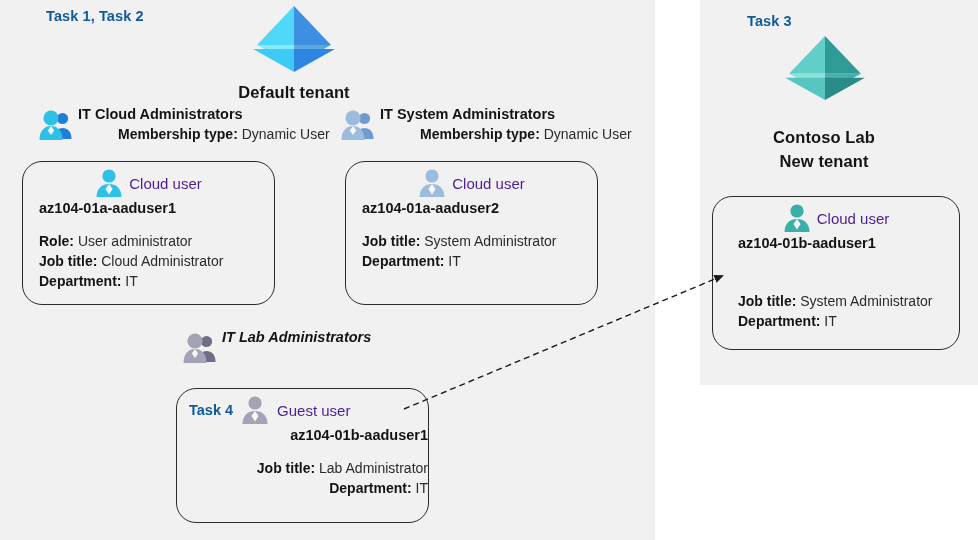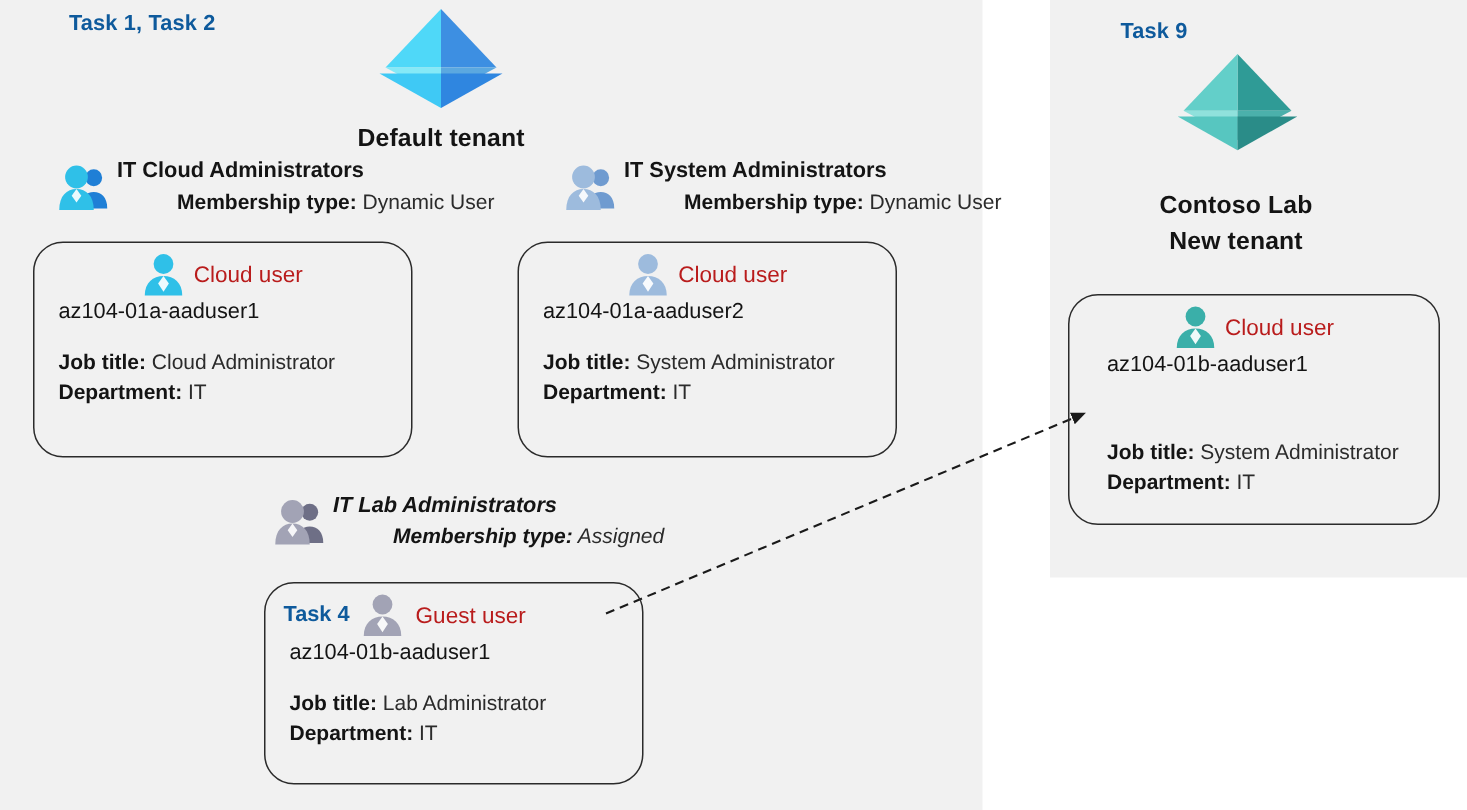--- a/index.html
+++ b/index.html
@@ -50,23 +50,23 @@
   .card-head{
     display:flex;align-items:center;justify-content:center;
     gap:6px;height:34px;margin-top:4px;
   }
   .card-head.with-task{justify-content:flex-start;padding-left:12px;gap:8px;}
   .card-head .task-inline{
     font-weight:bold;font-size:14.5px;color:#0e5a9c;white-space:nowrap;
   }
   .user-icon{width:28px;height:30px;flex:0 0 28px;}
   .user-icon svg{display:block;width:100%;height:100%;}
-  .user-kind{font-size:15px;color:#b91c1c;white-space:nowrap;}
+  .user-kind{font-size:15px;color:#4c1d95;white-space:nowrap;}
   .card-name{
-    font-weight:normal;font-size:14.5px;color:#141414;
+    font-weight:bold;font-size:14.5px;color:#141414;
     padding-left:16px;white-space:nowrap;
   }
   .card-props{padding-left:16px;}
   .prop{font-size:14px;color:#2b2b2b;white-space:nowrap;line-height:20px;}
   .prop b{font-weight:bold;color:#141414;}
 
   
   #connector{position:absolute;left:0;top:0;width:978px;height:540px;pointer-events:none;}
 </style>
 </head>
@@ -110,21 +110,21 @@
   </span>
   <span class="grp-text">
     <div class="grp-name">IT Cloud Administrators</div>
     <div class="grp-meta">
       <b>Membership type:</b>
       <span>Dynamic User</span>
     </div>
   </span>
 </div>
 
-<div class="group" style="left:376px;top:105px;">
+<div class="group" style="left:340px;top:105px;">
   <span class="grp-icon">
     <svg viewBox="0 0 36 34">
       <circle cx="24.5" cy="9.5" r="5.6" fill="#6f9bd0"></circle>
       <path d="M15.5 30 C15.5 22.5 19.5 19 24.5 19 C29.5 19 33.5 22.5 33.5 30 Z" fill="#6f9bd0"></path>
       <circle cx="13" cy="9" r="7.6" fill="#9dbbdd"></circle>
       <path d="M1.5 31 C1.5 21.5 6.5 17 13 17 C19.5 17 24.5 21.5 24.5 31 Z" fill="#9dbbdd"></path>
       <path d="M13 17 L9.8 21.5 L13 26 L16.2 21.5 Z" fill="#ffffff" opacity=".9"></path>
     </svg>
   </span>
   <span class="grp-text">
@@ -141,41 +141,41 @@
     <svg viewBox="0 0 36 34">
       <circle cx="24.5" cy="9.5" r="5.6" fill="#6e6f86"></circle>
       <path d="M15.5 30 C15.5 22.5 19.5 19 24.5 19 C29.5 19 33.5 22.5 33.5 30 Z" fill="#6e6f86"></path>
       <circle cx="13" cy="9" r="7.6" fill="#a2a3b5"></circle>
       <path d="M1.5 31 C1.5 21.5 6.5 17 13 17 C19.5 17 24.5 21.5 24.5 31 Z" fill="#a2a3b5"></path>
       <path d="M13 17 L9.8 21.5 L13 26 L16.2 21.5 Z" fill="#ffffff" opacity=".9"></path>
     </svg>
   </span>
   <span class="grp-text">
     <div class="grp-name">IT Lab Administrators</div>
-    <div class="grp-meta">
-      <b>Membership type:</b>
-      <span>Assigned</span>
-    </div>
   </span>
 </div>
 
 <div class="card" style="left:22px;top:161px;width:253px;height:144px;">
   <div class="card-head">
     <span class="user-icon">
       <svg viewBox="0 0 28 30">
         <circle cx="14" cy="8" r="6.6" fill="#2fc0e8"></circle>
         <path d="M1.5 29 C1.5 20.5 7 16 14 16 C21 16 26.5 20.5 26.5 29 Z" fill="#2fc0e8"></path>
         <path d="M14 16 L10.4 21 L14 26.5 L17.6 21 Z" fill="#ffffff" opacity=".92"></path>
       </svg>
     </span>
     <span class="user-kind">Cloud user</span>
   </div>
   <div class="card-name">az104-01a-aaduser1</div>
   <div class="card-props" style="margin-top:15px;">
     <div class="prop">
+      <b>Role:</b>
+      <span>User administrator</span>
+    </div>
+    <div class="prop">
       <b>Job title:</b>
       <span>Cloud Administrator</span>
     </div>
     <div class="prop">
       <b>Department:</b>
       <span>IT</span>
     </div>
   </div>
 </div>
 
@@ -196,21 +196,21 @@
       <b>Job title:</b>
       <span>System Administrator</span>
     </div>
     <div class="prop">
       <b>Department:</b>
       <span>IT</span>
     </div>
   </div>
 </div>
 
-<div class="card" style="left:176px;top:388px;width:253px;height:135px;">
+<div class="card" style="left:176px;top:388px;width:253px;height:135px;text-align:right;">
   <div class="card-head with-task">
     <span class="task-inline">Task 4</span>
     <span class="user-icon">
       <svg viewBox="0 0 28 30">
         <circle cx="14" cy="8" r="6.6" fill="#a2a3b5"></circle>
         <path d="M1.5 29 C1.5 20.5 7 16 14 16 C21 16 26.5 20.5 26.5 29 Z" fill="#a2a3b5"></path>
         <path d="M14 16 L10.4 21 L14 26.5 L17.6 21 Z" fill="#ffffff" opacity=".92"></path>
       </svg>
     </span>
     <span class="user-kind">Guest user</span>
@@ -221,21 +221,21 @@
       <b>Job title:</b>
       <span>Lab Administrator</span>
     </div>
     <div class="prop">
       <b>Department:</b>
       <span>IT</span>
     </div>
   </div>
 </div>
 
-<div class="task-label" style="left:711px;top:13px;">Task 9</div>
+<div class="task-label" style="left:711px;top:13px;">Task 3</div>
 
 <div class="tenant-icon" style="left:783px;top:33px;width:84px;height:70px;">
   <svg viewBox="0 0 86 72">
     <path d="M43 3 L80 42 L43 42 Z" fill="#2f9b96"></path>
     <path d="M43 3 L6 42 L43 42 Z" fill="#63cfc9"></path>
     <path d="M6 42 L43 42 L43 62 Z" fill="#8adfda" opacity=".95"></path>
     <path d="M80 42 L43 42 L43 62 Z" fill="#4bb0ab"></path>
     <path d="M2 46 L43 46 L43 69 Z" fill="#57c6c0"></path>
     <path d="M84 46 L43 46 L43 69 Z" fill="#2a8c88"></path>
   </svg>

